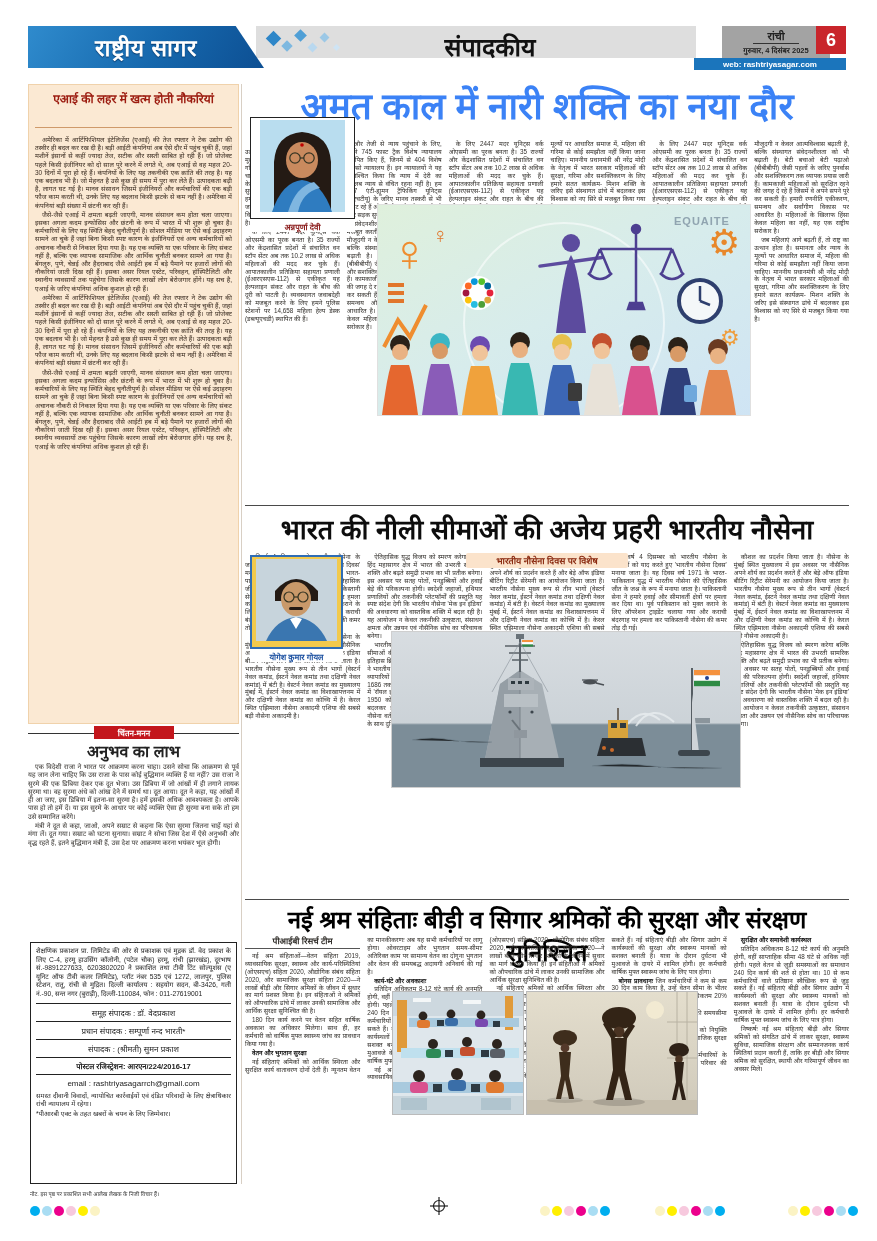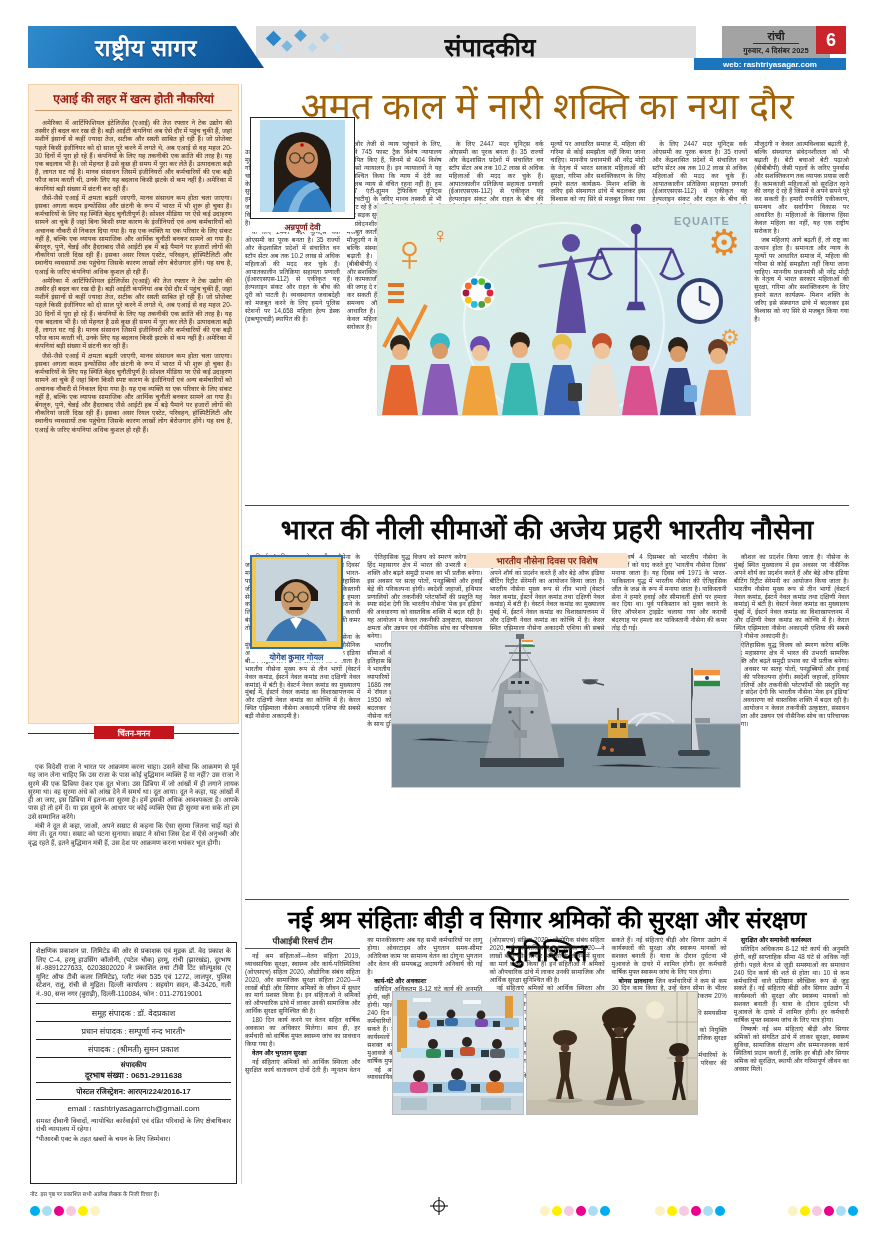--- a/index.html
+++ b/index.html
@@ -26,25 +26,25 @@
 
 .jtext{font-size:6.3px;line-height:7.9px;text-align:justify;color:#33302c;overflow:hidden}
 .jtext p{text-indent:7px;margin-bottom:1px}
 .cols6{column-count:6;column-gap:7px}
 .cols5{column-count:5;column-gap:7px}
 .vrule{left:241px;top:84px;width:1px;height:1100px;background:#d8cfc4}
 .hrule{height:1px;background:#4a4a4a}
 
 
 .ai-box{left:28px;top:84px;width:211px;height:640px;background:#fbe9d3;border:1px solid #f0d2ab;padding:3px 6px}
-.ai-title{color:#9c1c10;font-size:12px;font-weight:bold;text-align:center;padding:2px 0 3px;border-bottom:1px solid #cf9a6a;margin-bottom:8px}
+.ai-title{color:#9c1c10;font-size:12px;font-weight:bold;text-align:center;padding:2px 0 20px;border-bottom:1px solid #cf9a6a;margin-bottom:8px}
 .ai-body{height:602px;font-size:6.5px;line-height:8.2px;color:#3c2e23}
 
 
-.main-headline{left:245px;top:84px;width:604px;text-align:center;font-size:37px;font-weight:normal;color:#a16207;line-height:46px}
+.main-headline{left:245px;top:84px;width:604px;text-align:center;font-size:37px;font-weight:bold;color:#3b82f6;line-height:46px}
 .main-body{left:245px;top:140px;width:604px;height:366px}
 .acard{text-align:center;background:#fff}
 .acard .ph{border:1px solid #222;background:#fff;padding:2px;display:block}
 .acard .ph.man{border:2px solid #2f6db5;background:#f2c94c;padding:2px}
 .cap{display:block;font-size:8px;font-weight:bold;margin-top:2px}
 .cap1{color:#8a1a1a}.cap2{color:#1a4fa0}
 .illus{left:378px;top:205px;width:372px;height:210px;box-shadow:0 0 0 1px #e0e0e0}
 
 
 .navy-headline{left:245px;top:510px;width:604px;text-align:center;font-size:27px;font-weight:bold;color:#0d0d0d}
@@ -335,34 +335,31 @@
       <rect x="286" y="118" width="32" height="6" rx="3" fill="#3c454c"></rect>
     </g>
     <g stroke="#6b7c88" stroke-width="0.8" opacity="0.7">
       <path d="M20,108 Q40,104 60,108 T100,110"></path>
         <path d="M200,134 Q230,130 260,134 T330,136"></path>
     </g>
   </svg>
 
   <div class="abs chintan-line"></div>
   <div class="abs chintan-tab">चिंतन-मनन</div>
+  <h3 class="abs chintan-title">अनुभव का लाभ</h3>
   <div class="abs chintan-body jtext">
     <p>एक विदेशी राजा ने भारत पर आक्रमण करना चाहा। उसने सोचा कि आक्रमण से पूर्व यह जान लेना चाहिए कि उस राजा के पास कोई बुद्धिमान व्यक्ति हैं या नहीं? उस राजा ने सुरमे की एक डिबिया देकर एक दूत भेजा। उस डिबिया में जो आंखों में ही लगाने लायक सुरमा था। वह सुरमा अंधे को आंख देने में समर्थ था। दूत आया। दूत ने कहा, यह आंखों में ही आ जाए, इस डिबिया में इतना-सा सुरमा है। हमें इसकी अधिक आवश्यकता है। आपके पास हो तो हमें दें। या इस सुरमे के आधार पर कोई व्यक्ति ऐसा ही सुरमा बना सके तो हम उसे सम्मानित करेंगे।</p>
     <p>मंत्री ने दूत से कहा, जाओ, अपने सम्राट से कहना कि ऐसा सुरमा जितना चाहें यहां से मंगा लें। दूत गया। सम्राट को घटना सुनाया। सम्राट ने सोचा जिस देश में ऐसे अनुभवी और वृद्ध रहते हैं, इतने बुद्धिमान मंत्री हैं, उस देश पर आक्रमण करना भयंकर भूल होगी।</p>
   </div>
 
   <div class="abs pub-box">
     <div class="pub-imprint" style="margin-bottom:4px">शैक्षणिक प्रकाशन प्रा. लिमिटेड की ओर से प्रकाशक एवं मुद्रक डॉ. वेद प्रकाश के लिए C-4, हरमू हाउसिंग कॉलोनी, (पटेल चौक) हरमू, रांची (झारखंड), दूरभाष सं.-9891227633, 6203802020 ने प्रकाशित तथा टीवी टिंट सोल्यूशंस (ए यूनिट ऑफ टीवी कलर लिमिटेड), प्लॉट नंबर 535 एवं 1272, लालपुर, पुलिस स्टेशन, रातू, रांची से मुद्रित। दिल्ली कार्यालय : सहयोग सदन, बी-3426, गली नं.-90, सन्त नगर (बुराड़ी), दिल्ली-110084, फोन : 011-27619001</div>
     <div class="pub-row">समूह संपादक  :  डॉ. वेदप्रकाश</div>
     <div class="pub-row">प्रधान संपादक  :  सम्पूर्णा नन्द भारती*</div>
     <div class="pub-row">संपादक  :  (श्रीमती) सुमन प्रकाश</div>
-    <div class="pub-mid">
-      <div class="lab">संपादकीय</div>
-      <div class="val">दूरभाष संख्या : 0651-2911638</div>
-    </div>
     <div class="pub-postal">पोस्टल रजिस्ट्रेशन: आरएन/224/2016-17</div>
     <div class="pub-email">email : rashtriyasagarrch@gmail.com</div>
     <div class="pub-legal">समस्त दीवानी विवादों, न्यायोचित कार्रवाईयों एवं दंडित परिवादों के लिए क्षेत्राधिकार रांची न्यायालय में रहेगा।</div>
     <div class="pub-legal">*पीआरबी एक्ट के तहत खबरों के चयन के लिए जिम्मेवार।</div>
   </div>
   <div class="abs pub-note">नोट. इस पृष्ठ पर प्रकाशित सभी आलेख लेखक के निजी विचार हैं।</div>
 
   <div class="abs hrule" style="left:245px;top:899px;width:604px"></div>
   <h2 class="abs labour-headline">नई श्रम संहिताः बीड़ी व सिगार श्रमिकों की सुरक्षा और संरक्षण सुनिश्चित</h2>
   <div class="abs labour-body jtext cols5">

